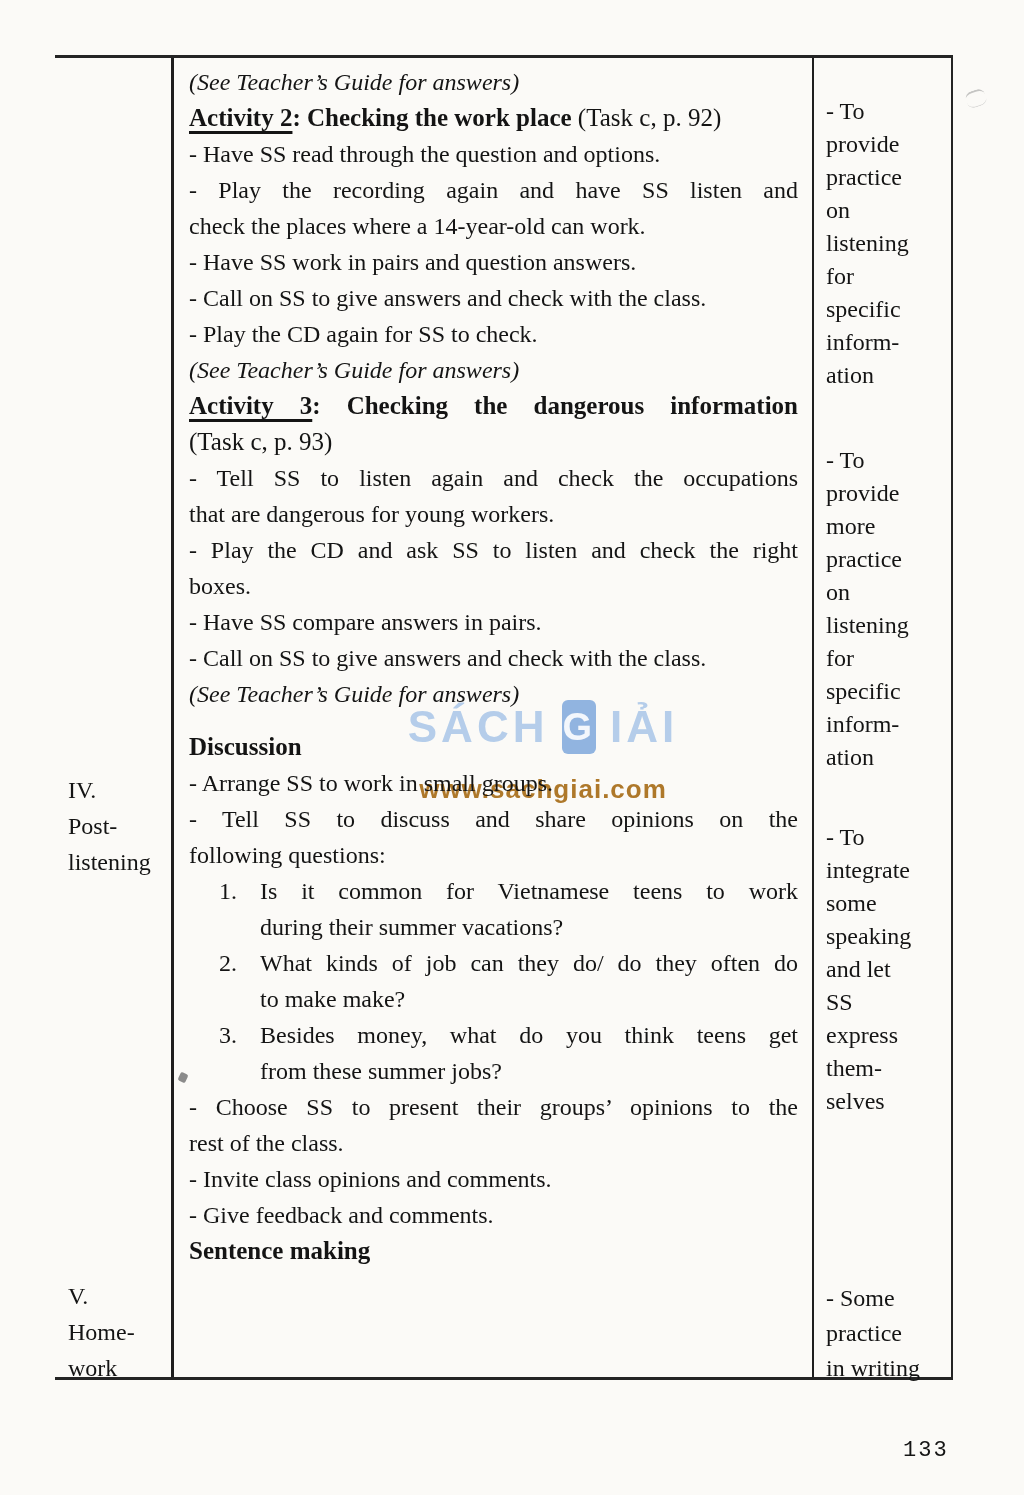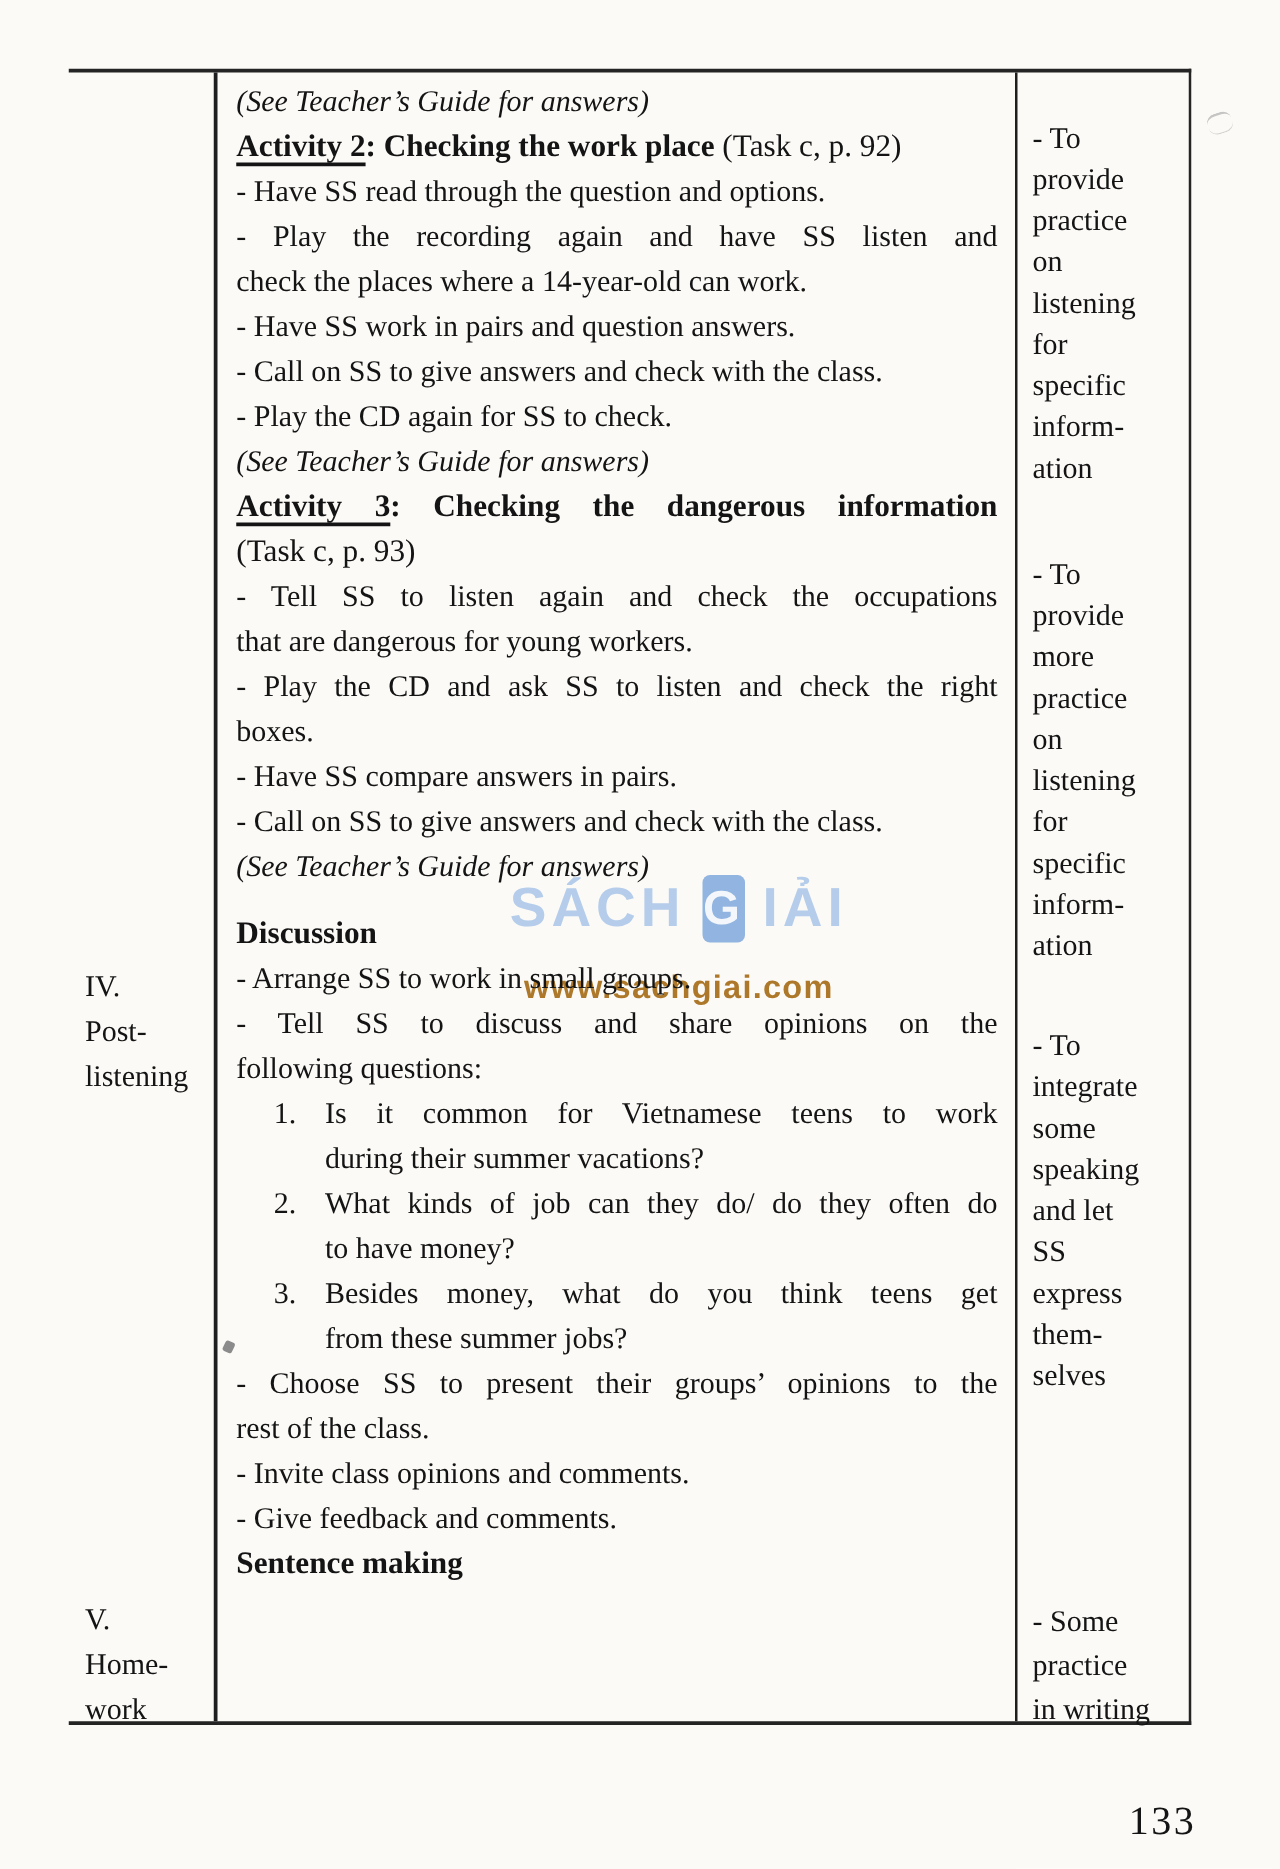--- a/index.html
+++ b/index.html
@@ -44,22 +44,22 @@
             color:#a9c6e8; font-weight:bold; font-size:44px; letter-spacing:4px;
             font-family:"Liberation Sans", sans-serif; }
   .wm-bar { width:7px; height:46px; background:#aac7e9; border-radius:2px; }
   .wm-logo { width:54px; height:54px; background:#7fa8dc; border-radius:6px;
              display:flex; align-items:center; justify-content:center;
              color:#f2f7fd; font-size:38px; font-weight:bold;
              font-family:"Liberation Sans", sans-serif; }
   .wm-url { margin-top:20px; color:#a16207; font-size:26px; font-weight:bold;
             letter-spacing:1px; font-family:"Liberation Sans", sans-serif; }
 
-  .pagenum { position:absolute; left:903px; top:1438px; font-size:32px;
-             letter-spacing:2px; }
+  .pagenum { position:absolute; left:903px; top:1438px; font-size:22px;
+             letter-spacing:2px;font-family:Liberation Mono, monospace; }
 
   .smudge1 { position:absolute; left:966px; top:90px; width:20px; height:14px;
              border-top:2px solid #9a9a9a; border-bottom:1px solid #b5b5b5;
              transform:rotate(-18deg); opacity:0.55; border-radius:40%; }
   .smudge2 { position:absolute; left:179px; top:1073px; width:8px; height:9px;
              background:#6f6f6f; opacity:0.8; border-radius:2px;
              transform:rotate(25deg); }
 </style>
 </head>
 <body>
@@ -131,21 +131,21 @@
         </p>
 
       <p class="q">
           <span class="qnum">1.</span>
           <span class="jl">Is it common for Vietnamese teens to work</span>
           <span class="nl">during their summer vacations?</span>
         </p>
       <p class="q">
           <span class="qnum">2.</span>
           <span class="jl">What kinds of job can they do/ do they often do</span>
-          <span class="nl">to have money?</span>
+          <span class="nl">to make make?</span>
         </p>
       <p class="q">
           <span class="qnum">3.</span>
           <span class="jl">Besides money, what do you think teens get</span>
           <span class="nl">from these summer jobs?</span>
         </p>
 
       <p>
           <span class="jl">- Choose SS to present their groups’ opinions to the</span>
           <span class="nl">rest of the class.</span>

